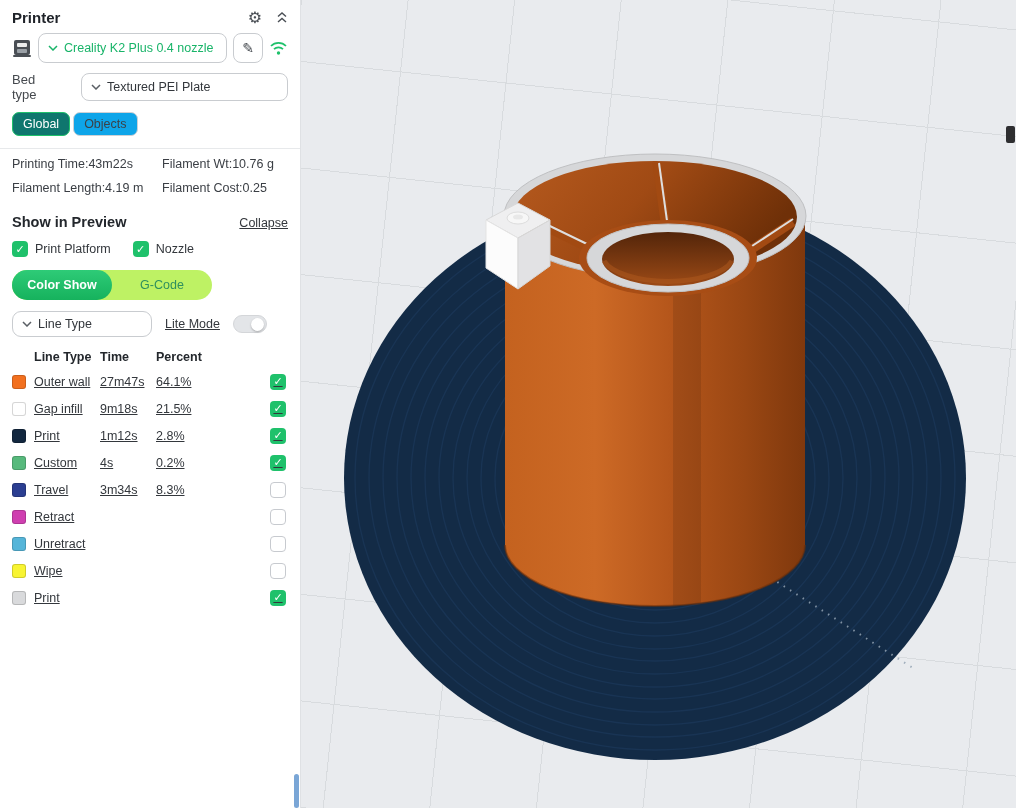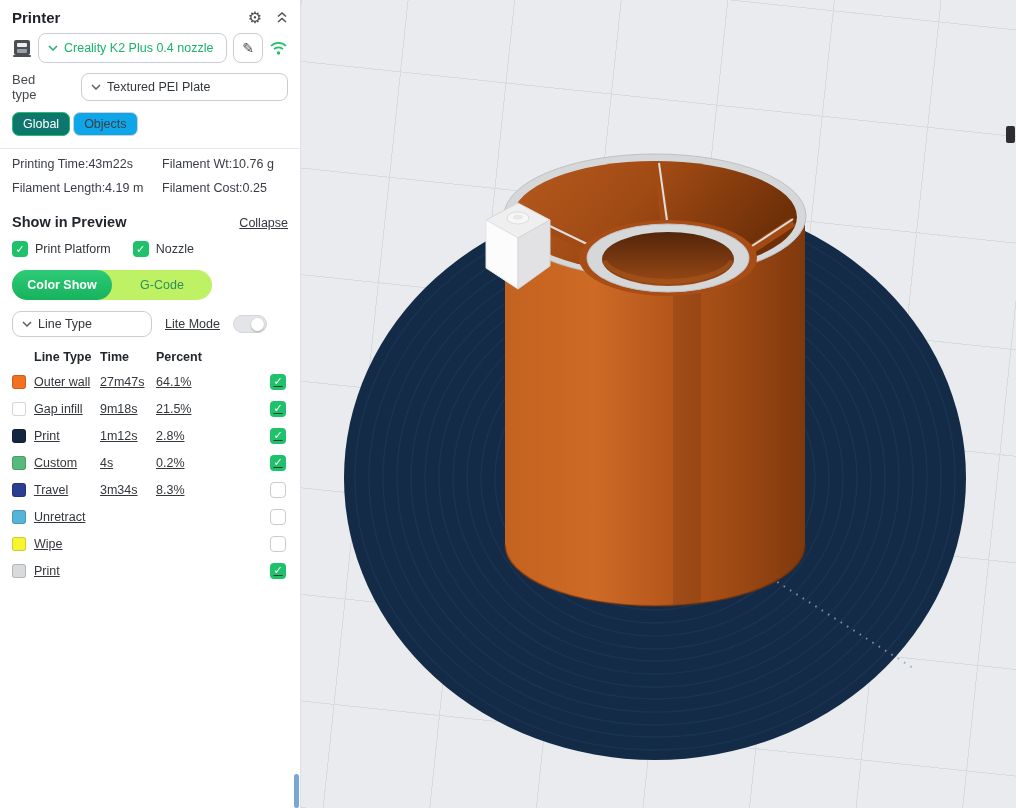--- a/index.html
+++ b/index.html
@@ -314,20 +314,28 @@
           </div>
           <div class="lt-row">
             <span class="swatch" style="background: rgb(43, 62, 145);"></span>
             <span>Travel</span>
             <span class="lt-time">3m34s</span>
             <span class="lt-pct">8.3%</span>
             <span></span>
             <span class="checkbox unchecked"></span>
           </div>
           <div class="lt-row">
+            <span class="swatch" style="background: rgb(207, 63, 176);"></span>
+            <span>Retract</span>
+            <span class="lt-time"></span>
+            <span class="lt-pct"></span>
+            <span></span>
+            <span class="checkbox unchecked"></span>
+          </div>
+          <div class="lt-row">
             <span class="swatch" style="background: rgb(85, 181, 217);"></span>
             <span>Unretract</span>
             <span class="lt-time"></span>
             <span class="lt-pct"></span>
             <span></span>
             <span class="checkbox unchecked"></span>
           </div>
           <div class="lt-row">
             <span class="swatch" style="background: rgb(248, 244, 50);"></span>
             <span>Wipe</span>

